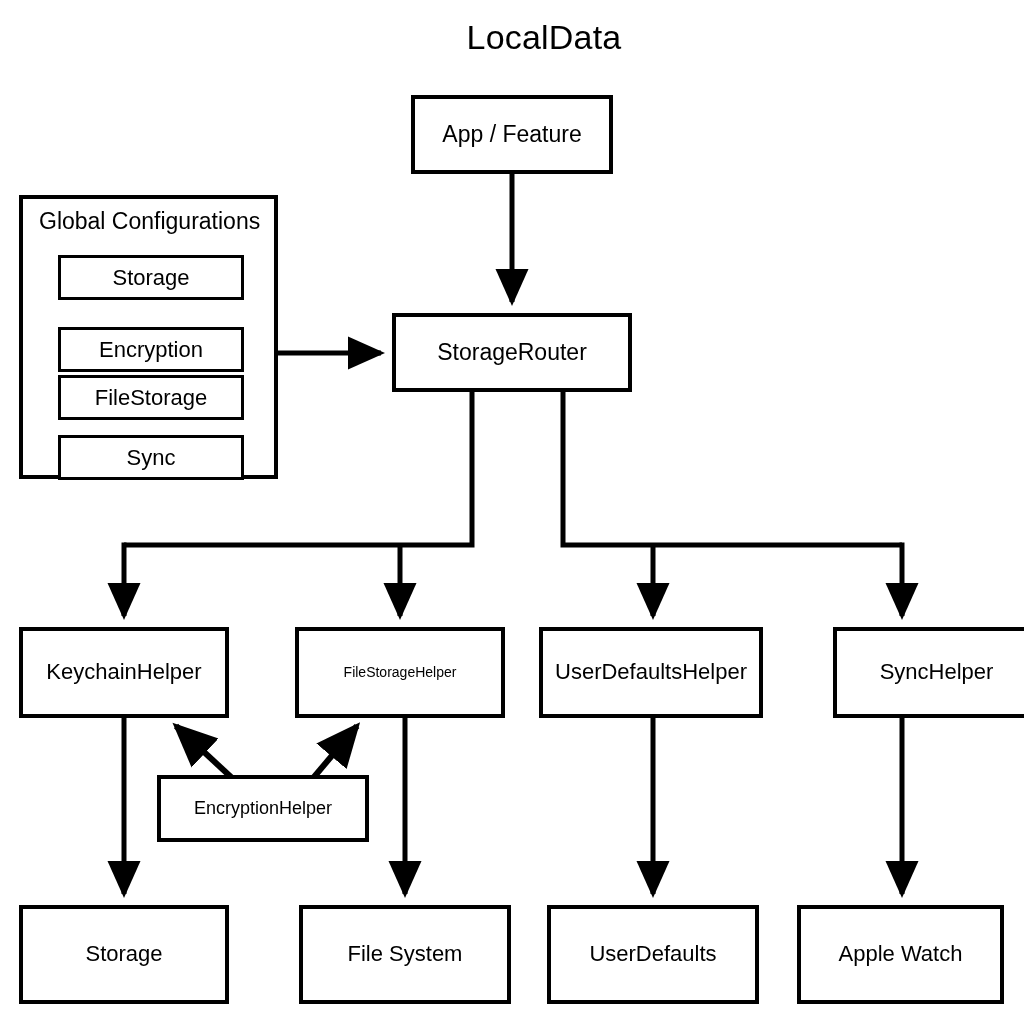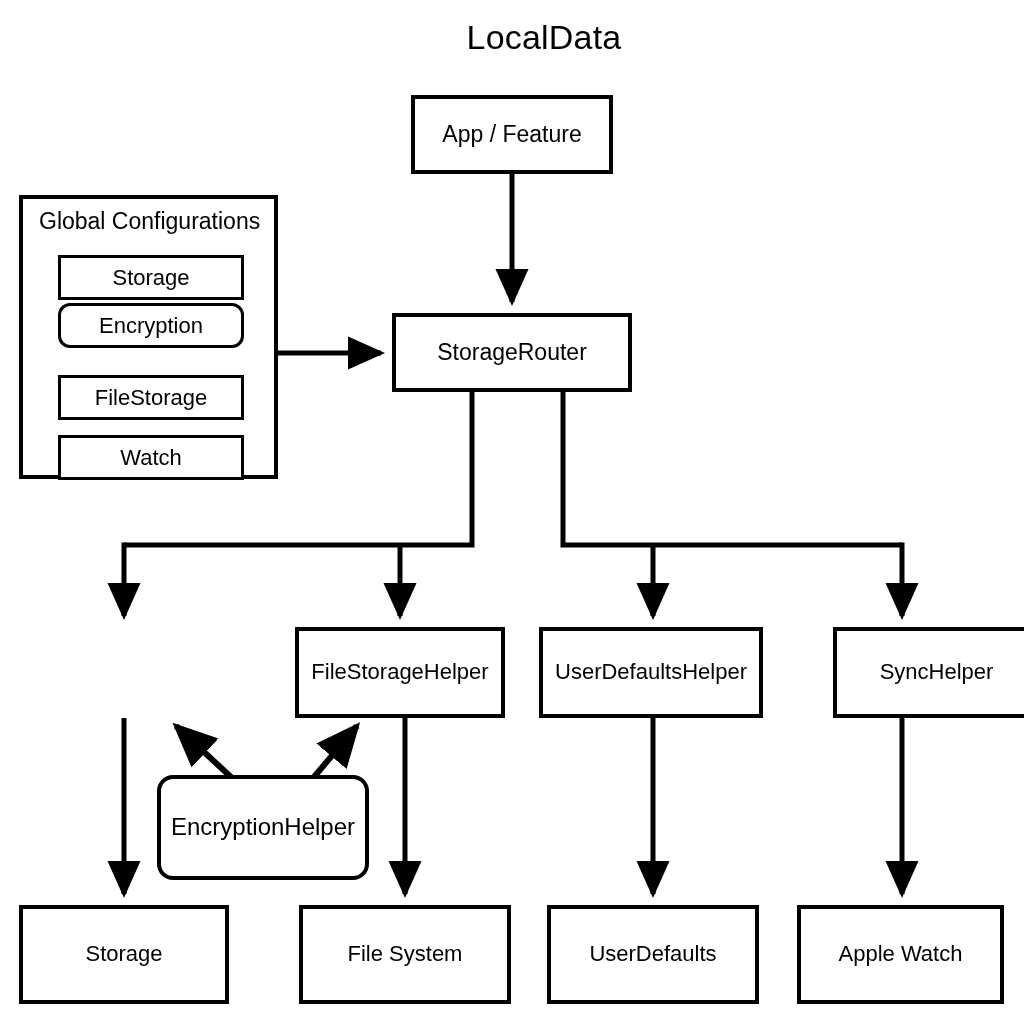--- a/index.html
+++ b/index.html
@@ -81,33 +81,33 @@
     height: 45px;
     box-sizing: border-box;
     background: #ffffff;
     border: 3px solid #000000;
     display: flex;
     align-items: center;
     justify-content: center;
     font-size: 22px;
   }
   .cfg0 { top: 56px; }
-  .cfg1 { top: 104px; border-radius: 12px; }
+  .cfg1 { top: 128px; }
   .cfg2 { top: 176px; }
   .cfg3 { top: 236px; }
 
   #node-app      { left: 411px; top: 95px;  width: 202px; height: 79px;  font-size: 23px; }
   #node-router   { left: 392px; top: 313px; width: 240px; height: 79px;  font-size: 23px; }
 
   #node-keychain-helper     { left: 19px;  top: 627px; width: 210px; height: 91px; font-size: 22px; }
-  #node-filestorage-helper  { left: 295px; top: 627px; width: 210px; height: 91px; font-size: 22px; }
+  #node-filestorage-helper  { left: 295px; top: 627px; width: 210px; height: 91px; font-size: 14px; }
   #node-userdefaults-helper { left: 539px; top: 627px; width: 224px; height: 91px; font-size: 22px; }
   #node-sync-helper         { left: 797px; top: 627px; width: 207px; height: 91px; font-size: 22px; margin-left: 36px; }
 
-  #node-encryption-helper   { left: 157px; top: 775px; width: 212px; height: 105px; font-size: 24px; border-radius: 16px; }
+  #node-encryption-helper   { left: 157px; top: 775px; width: 212px; height: 67px; font-size: 18px; }
 
   #node-keychain     { left: 19px;  top: 905px; width: 210px; height: 99px; font-size: 22px; }
   #node-filesystem   { left: 299px; top: 905px; width: 212px; height: 99px; font-size: 22px; }
   #node-userdefaults { left: 547px; top: 905px; width: 212px; height: 99px; font-size: 22px; }
   #node-applewatch   { left: 797px; top: 905px; width: 207px; height: 99px; font-size: 22px; }
 </style>
 </head>
 <body>
 
 <div id="diagram-root">
@@ -171,32 +171,35 @@
     <div class="config-item cfg0">
       <span>Storage</span>
     </div>
     <div class="config-item cfg1">
       <span>Encryption</span>
     </div>
     <div class="config-item cfg2">
       <span>FileStorage</span>
     </div>
     <div class="config-item cfg3">
-      <span>Watch</span>
+      <span>Sync</span>
     </div>
   </div>
 
   <div class="node" id="node-app">
     <span class="node-label">App / Feature</span>
   </div>
 
   <div class="node" id="node-router">
     <span class="node-label">StorageRouter</span>
   </div>
 
+  <div class="node" id="node-keychain-helper">
+    <span class="node-label">KeychainHelper</span>
+  </div>
 
   <div class="node" id="node-filestorage-helper">
     <span class="node-label">FileStorageHelper</span>
   </div>
 
   <div class="node" id="node-userdefaults-helper">
     <span class="node-label">UserDefaultsHelper</span>
   </div>
 
   <div class="node" id="node-sync-helper">

